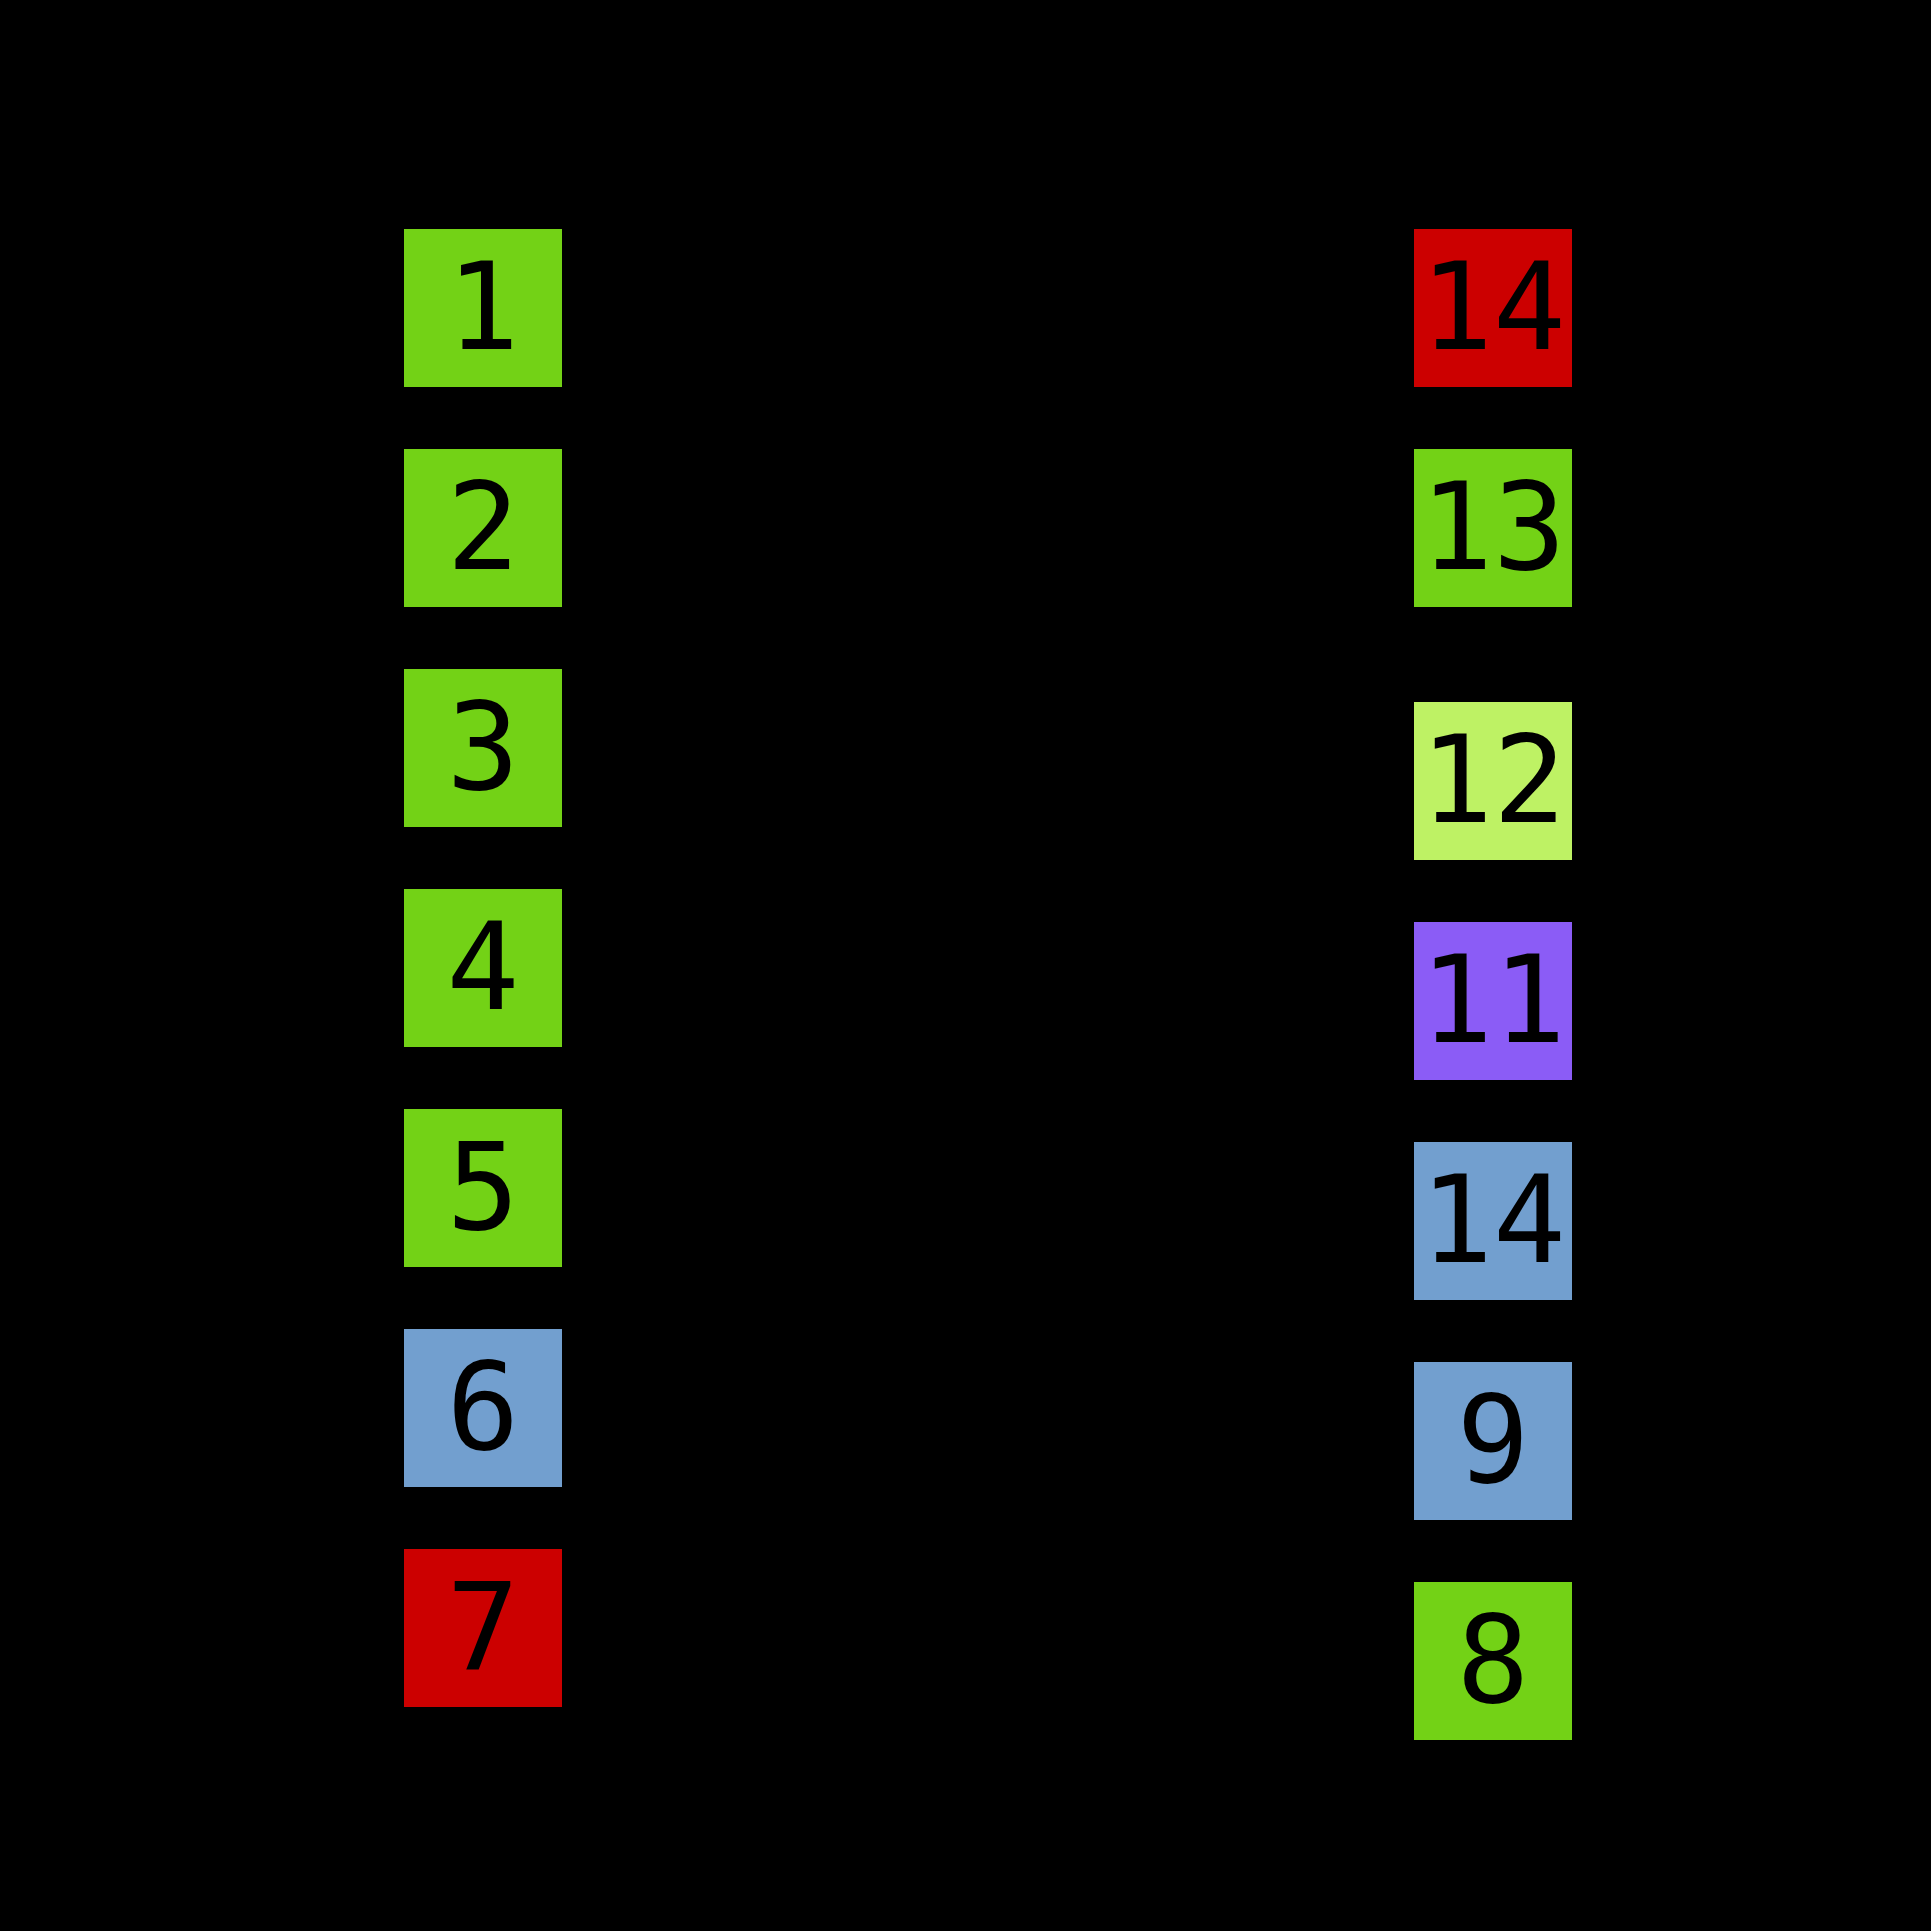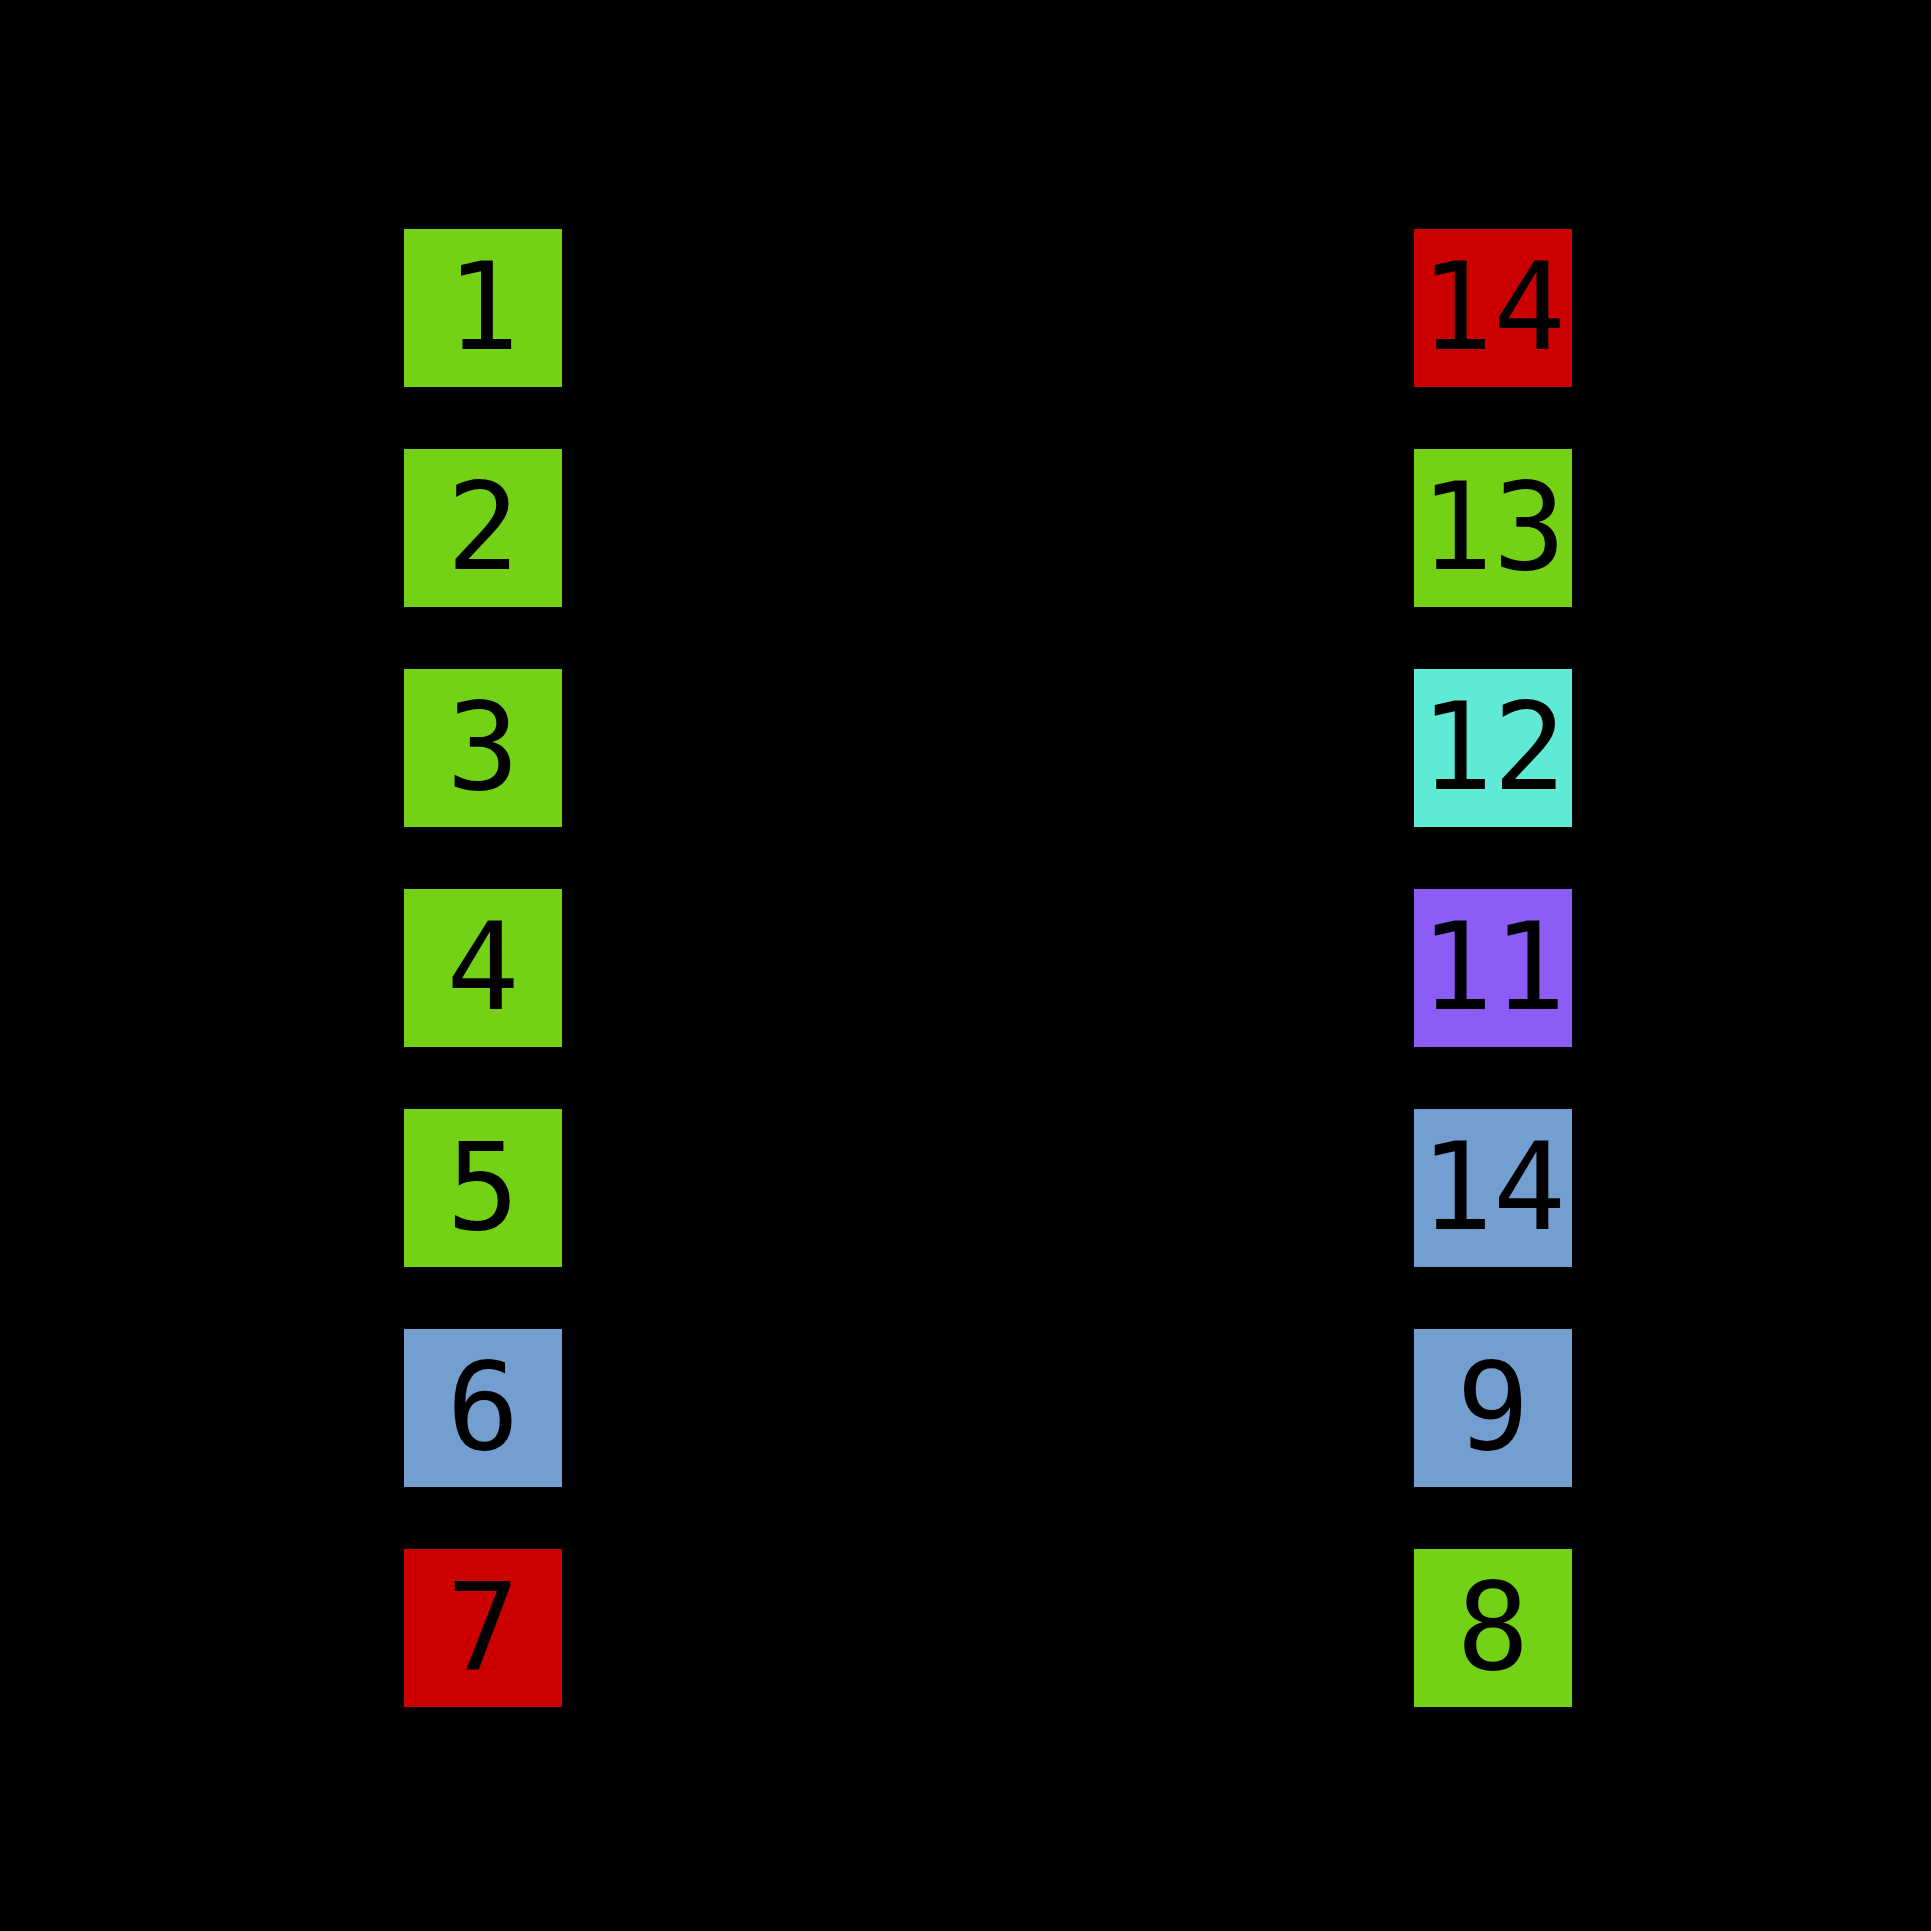--- a/index.html
+++ b/index.html
@@ -43,20 +43,20 @@
       <div class="pin" style="background: rgb(115, 210, 22); color: rgb(0, 0, 0);"><span>2</span></div>
       <div class="pin" style="background: rgb(115, 210, 22); color: rgb(0, 0, 0);"><span>3</span></div>
       <div class="pin" style="background: rgb(115, 210, 22); color: rgb(0, 0, 0);"><span>4</span></div>
       <div class="pin" style="background: rgb(115, 210, 22); color: rgb(0, 0, 0);"><span>5</span></div>
       <div class="pin" style="background: rgb(114, 159, 207); color: rgb(0, 0, 0);"><span>6</span></div>
       <div class="pin" style="background: rgb(204, 0, 0); color: rgb(0, 0, 0);"><span>7</span></div>
     </div>
   <div class="pin-column" id="right-col">
       <div class="pin" style="background: rgb(204, 0, 0); color: rgb(0, 0, 0);"><span>14</span></div>
       <div class="pin" style="background: rgb(115, 210, 22); color: rgb(0, 0, 0);"><span>13</span></div>
-      <div class="pin" style="background: #5eead4; color: rgb(0, 0, 0);"><span>12</span></div>
+      <div class="pin" style="background: #bef264; color: rgb(0, 0, 0); margin-top: 33px;"><span>12</span></div>
       <div class="pin" style="background: #8b5cf6; color: rgb(0, 0, 0);"><span>11</span></div>
       <div class="pin" style="background: rgb(114, 159, 207); color: rgb(0, 0, 0);"><span>14</span></div>
       <div class="pin" style="background: rgb(114, 159, 207); color: rgb(0, 0, 0);"><span>9</span></div>
       <div class="pin" style="background: rgb(115, 210, 22); color: rgb(0, 0, 0);"><span>8</span></div>
     </div>
 </div>
 
 
 </body></html>

